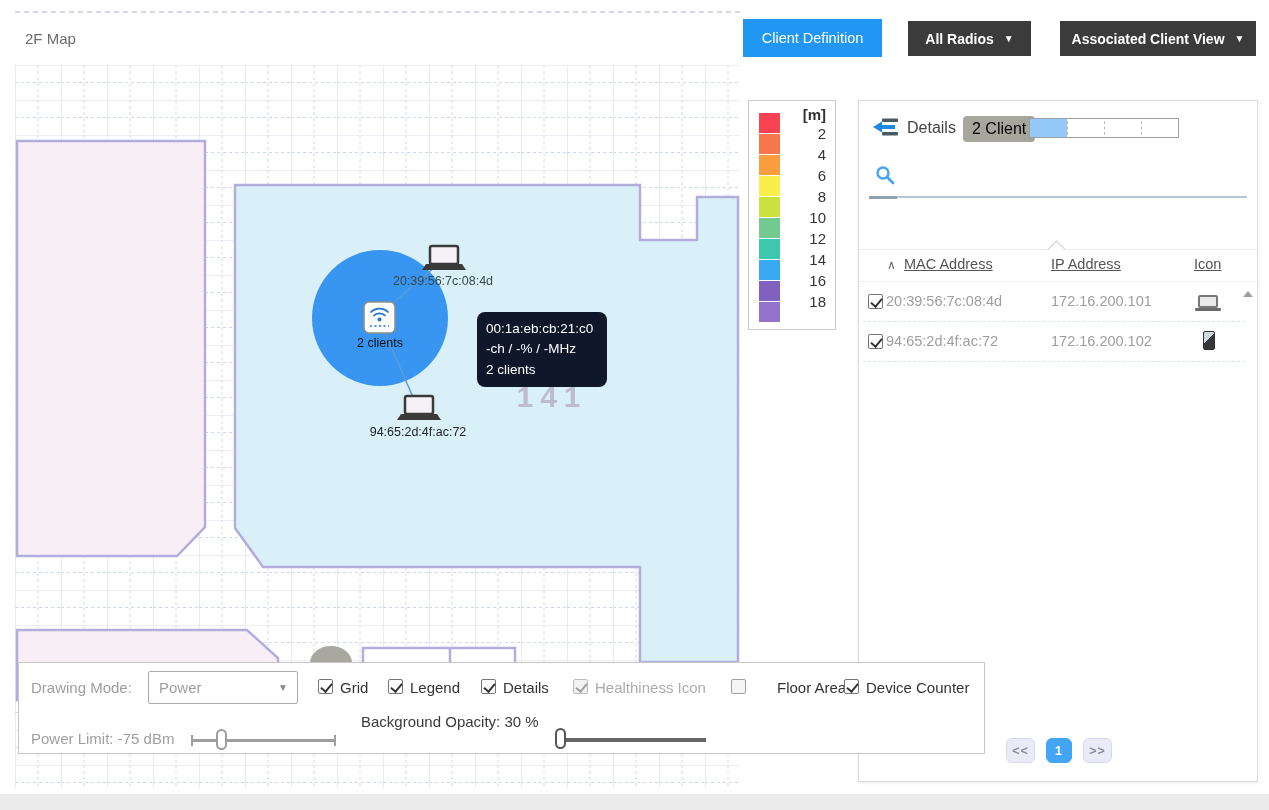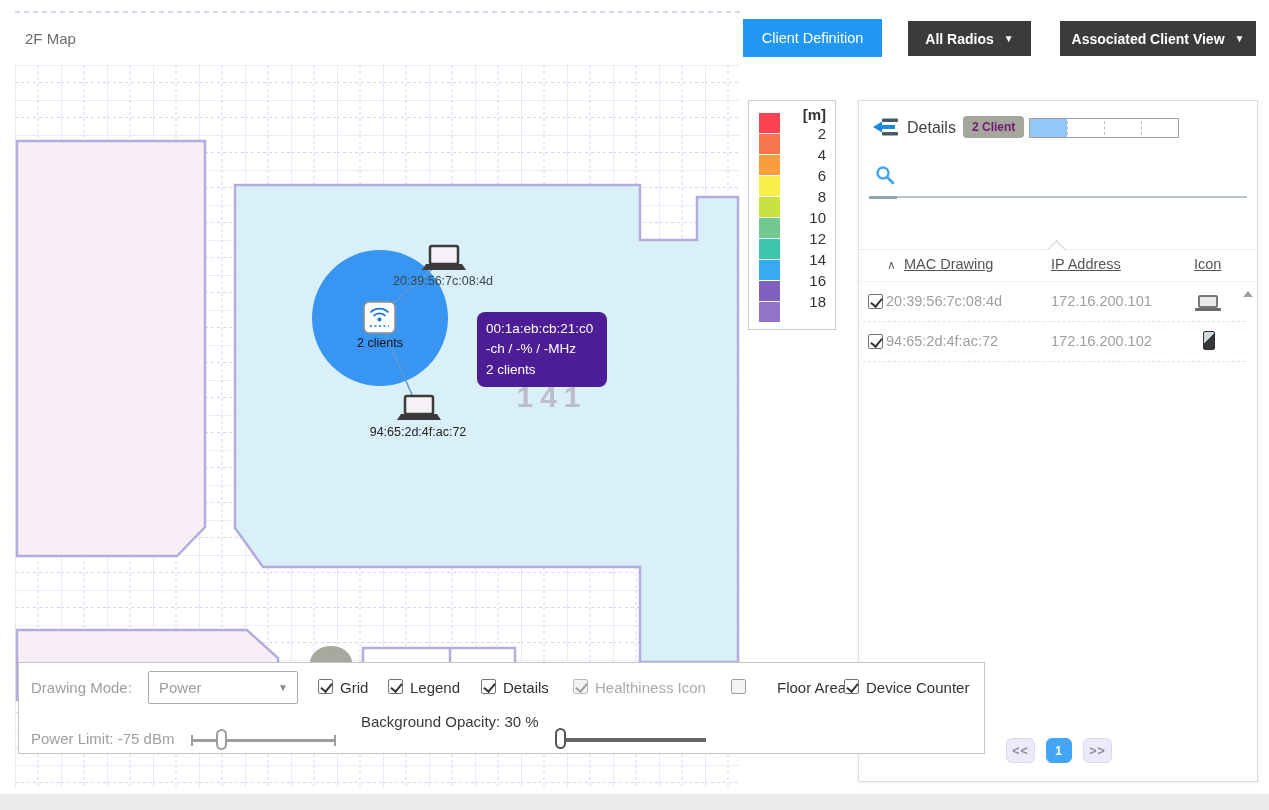--- a/index.html
+++ b/index.html
@@ -11,36 +11,36 @@
   .btn { position:absolute; border:none; border-radius:0; color:#fff; font-family:"Liberation Sans",sans-serif; cursor:pointer; }
   .btn-primary { left:743px; top:19px; width:139px; height:38px; background:#2196f3; font-size:14.5px; }
   .btn-dark { top:21px; height:35px; background:#3b3b3b; font-size:14px; font-weight:bold;
               display:flex; align-items:center; justify-content:center; gap:10px; }
   .btn-dark .caret { font-size:10px; }
   #btn-all-radios { left:908px; width:123px; }
   #btn-acv { left:1060px; width:196px; }
 
   
   #map-svg { position:absolute; left:0; top:0; }
-  .tooltip-box { position:absolute; left:477px; top:312px; width:130px; background:#4c1d95;
+  .tooltip-box { position:absolute; left:477px; top:312px; width:130px; background:#0f172a;
                  border-radius:8px; color:#fff; font-size:13.5px; line-height:1.5; padding:7px 9px; }
 
   
   #legend { position:absolute; left:748px; top:100px; width:88px; height:230px; background:#fff; border:1px solid #ccc; }
   #legend .unit { position:absolute; right:9px; top:5px; font-size:15px; color:#333; font-weight:bold; }
   .lg-swatch { position:absolute; left:10px; width:21px; height:20px; }
   .lg-label { position:absolute; right:9px; width:30px; text-align:right; font-size:15px; color:#333; }
 
   
   #panel { position:absolute; left:858px; top:100px; width:400px; height:682px; background:#fff;
            border:1px solid #dcdcdc; box-shadow:0 1px 3px rgba(0,0,0,.08); }
   .back-icon { position:absolute; left:14px; top:16px; width:26px; height:20px; cursor:pointer; }
   .details-label { position:absolute; left:48px; top:18px; font-size:16px; color:#424242; }
-  .client-badge { position:absolute; left:104px; top:15px; background:#a6a69c; color:#701a75; font-size:12px;
-                  font-weight:bold; border-radius:4px; padding:4px 9px; }
+  .client-badge { position:absolute; left:104px; top:15px; background:#a6a69c; color:#000000; font-size:16px;
+                  font-weight:normal; border-radius:4px; padding:4px 9px; }
   .progress { position:absolute; left:170px; top:17px; width:150px; height:20px; border:1px solid #9e9e9e; background:#fff; }
   .progress .fill { position:absolute; left:0; top:0; bottom:0; background:#93c9f8; }
   .progress .sep { position:absolute; top:2px; bottom:2px; border-left:1px dashed #bcbcbc; }
   .search-icon { position:absolute; left:16px; top:64px; width:20px; height:20px; }
   .search-input { position:absolute; left:44px; top:63px; width:330px; border:none; outline:none;
                   font-size:14.5px; color:#616161; font-family:"Liberation Sans",sans-serif; }
   .search-input::placeholder { color:#9e9e9e; }
   .search-underline { position:absolute; left:10px; top:95px; width:378px; height:2px; background:#b9c6cf; }
   .search-underline .accent { position:absolute; left:0; top:0; width:28px; height:3px; background:#8fa3ad; }
   .tbl-topline { position:absolute; left:0; top:148px; width:100%; border-top:1px solid #ececec; }
@@ -205,21 +205,21 @@
       <line x1="12.5" y1="12.5" x2="18" y2="18" stroke="#42a5f5" stroke-width="2.8" stroke-linecap="round"></line>
     </svg>
     <div class="search-underline">
         <div class="accent"></div>
       </div>
 
     <div class="tbl-topline"></div>
     <div class="notch"></div>
 
     <div class="sort-caret">∧</div>
-    <div class="th th-mac">MAC Drawing</div>
+    <div class="th th-mac">MAC Address</div>
     <div class="th th-ip">IP Address</div>
     <div class="th th-icon">Icon</div>
     <div class="tbl-headline"></div>
 
     <div class="row" style="top:180px">
       <span class="cb checked row-cb"></span>
       <span class="mac">20:39:56:7c:08:4d</span>
       <span class="ip">172.16.200.101</span>
       <span class="laptop-sm">
           <span class="scr"></span>

